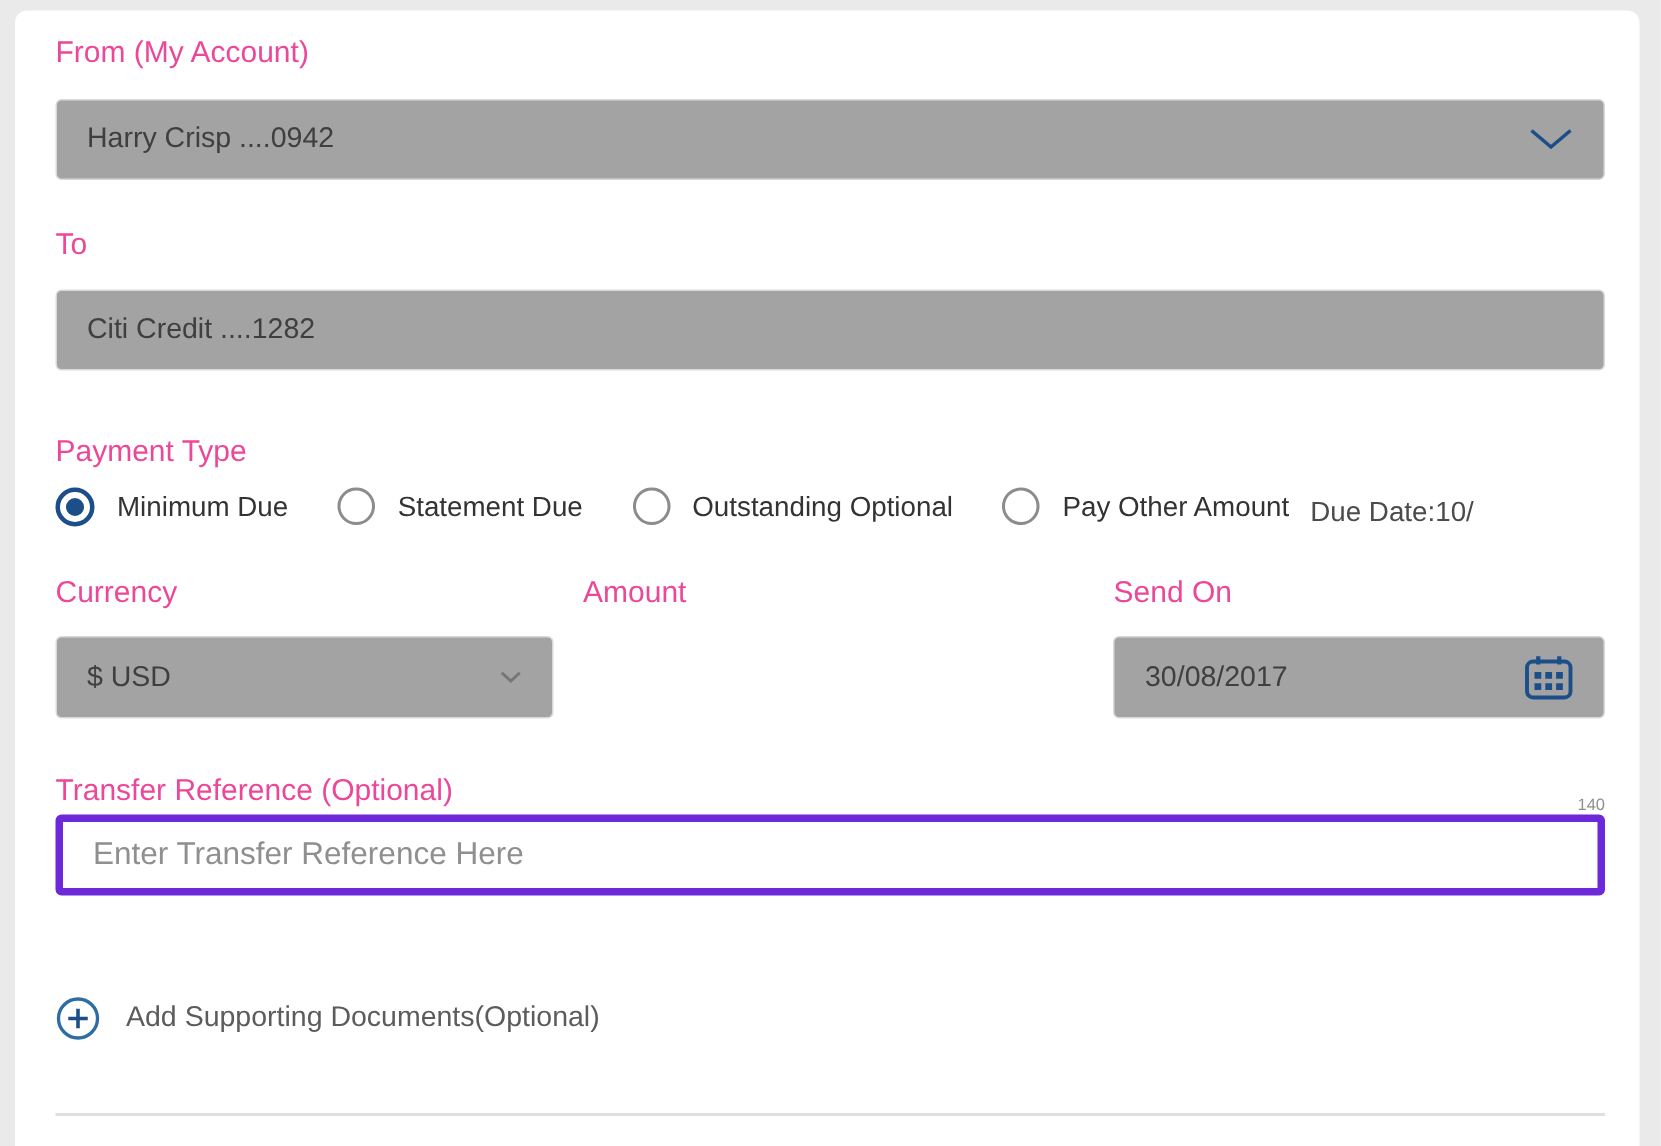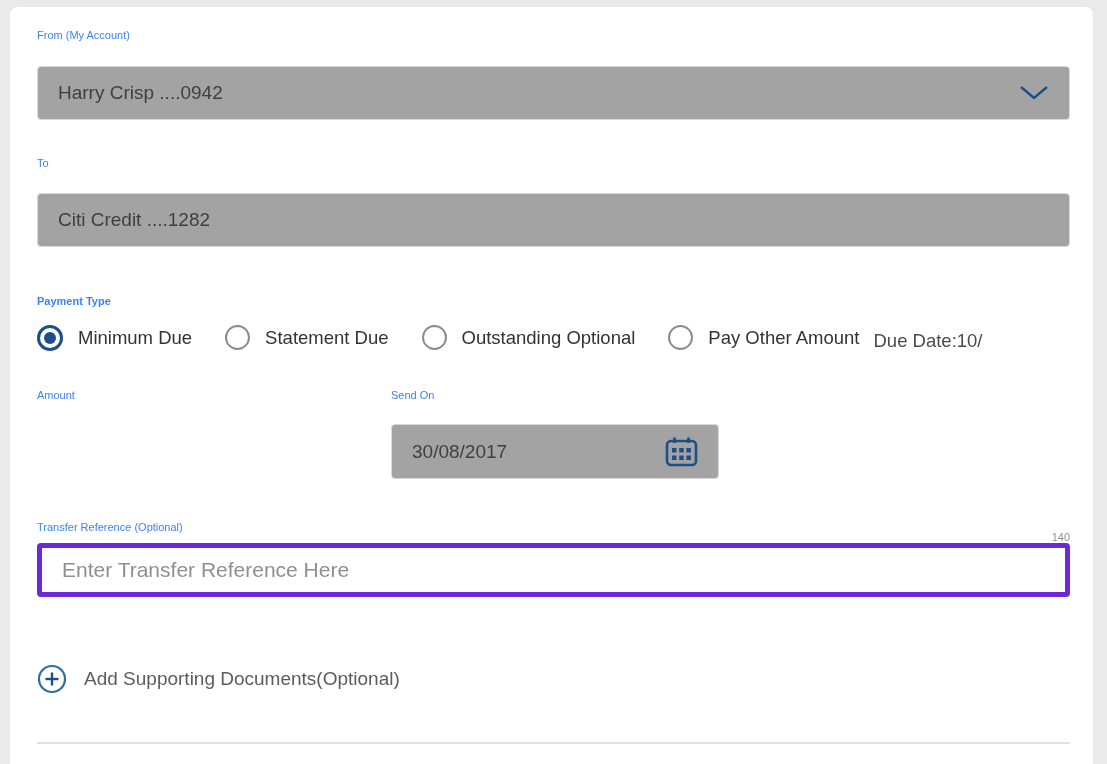--- a/index.html
+++ b/index.html
@@ -14,40 +14,40 @@
     left: 10px; top: 7px;
     width: 1083px; height: 757px;
     background: #ffffff;
     border-radius: 8px 8px 0 0;
     overflow: hidden;
   }
   .content {
     padding: 0 23px 0 27px;
   }
   .field-label {
-    font-size: 11px;
-    color: #3b82f6;
+    font-size: 20px;
+    color: #ec4899;
     line-height: 22px;
   }
   .box {
     height: 54px;
     border: 1px solid #d9d9d9;
     border-radius: 4px;
     background: #a3a3a3;
     display: flex;
     align-items: center;
     padding: 0 20px;
     font-size: 19px;
     color: #3f3f3f;
   }
   .lbl-from { padding-top: 17px; }
   .box-from { margin-top: 20px; justify-content: space-between; }
   .lbl-to { margin-top: 32px; }
   .box-to { margin-top: 19px; }
-  .lbl-ptype { margin-top: 43px; font-weight: bold; }
+  .lbl-ptype { margin-top: 43px; }
 
   .radio-row {
     margin-top: 13px;
     display: flex;
     align-items: flex-start;
     white-space: nowrap;
   }
   .radio-item { display: flex; align-items: center; margin-right: 33px; cursor: pointer; }
   .radio-outer {
     width: 25px; height: 25px;
@@ -165,20 +165,31 @@
       <div class="radio-item">
         <span class="radio-outer">
             <span class="radio-dot"></span>
           </span>
         <span class="radio-label">Pay Other Amount</span>
       </div>
       <div class="due-date">Due Date:10/</div>
     </div>
 
     <div class="triple-row">
+      <div class="col-currency">
+        <div class="field-label">Currency</div>
+        <div class="box">
+          <span>$ USD</span>
+          <span class="icon">
+            <svg width="15" height="9" viewBox="0 0 15 9">
+                <path d="M1.5 1.5 L7.5 7 L13.5 1.5" fill="none" stroke="#767676" stroke-width="2"></path>
+              </svg>
+          </span>
+        </div>
+      </div>
       <div class="col-amount">
         <div class="field-label">Amount</div>
       </div>
       <div class="col-sendon">
         <div class="field-label">Send On</div>
         <div class="box">
           <span>30/08/2017</span>
           <span class="icon">
             <svg width="33" height="31" viewBox="0 0 33 31">
               <rect x="2" y="5" width="29" height="24" rx="4" fill="none" stroke="#1c4e89" stroke-width="2.6"></rect>

